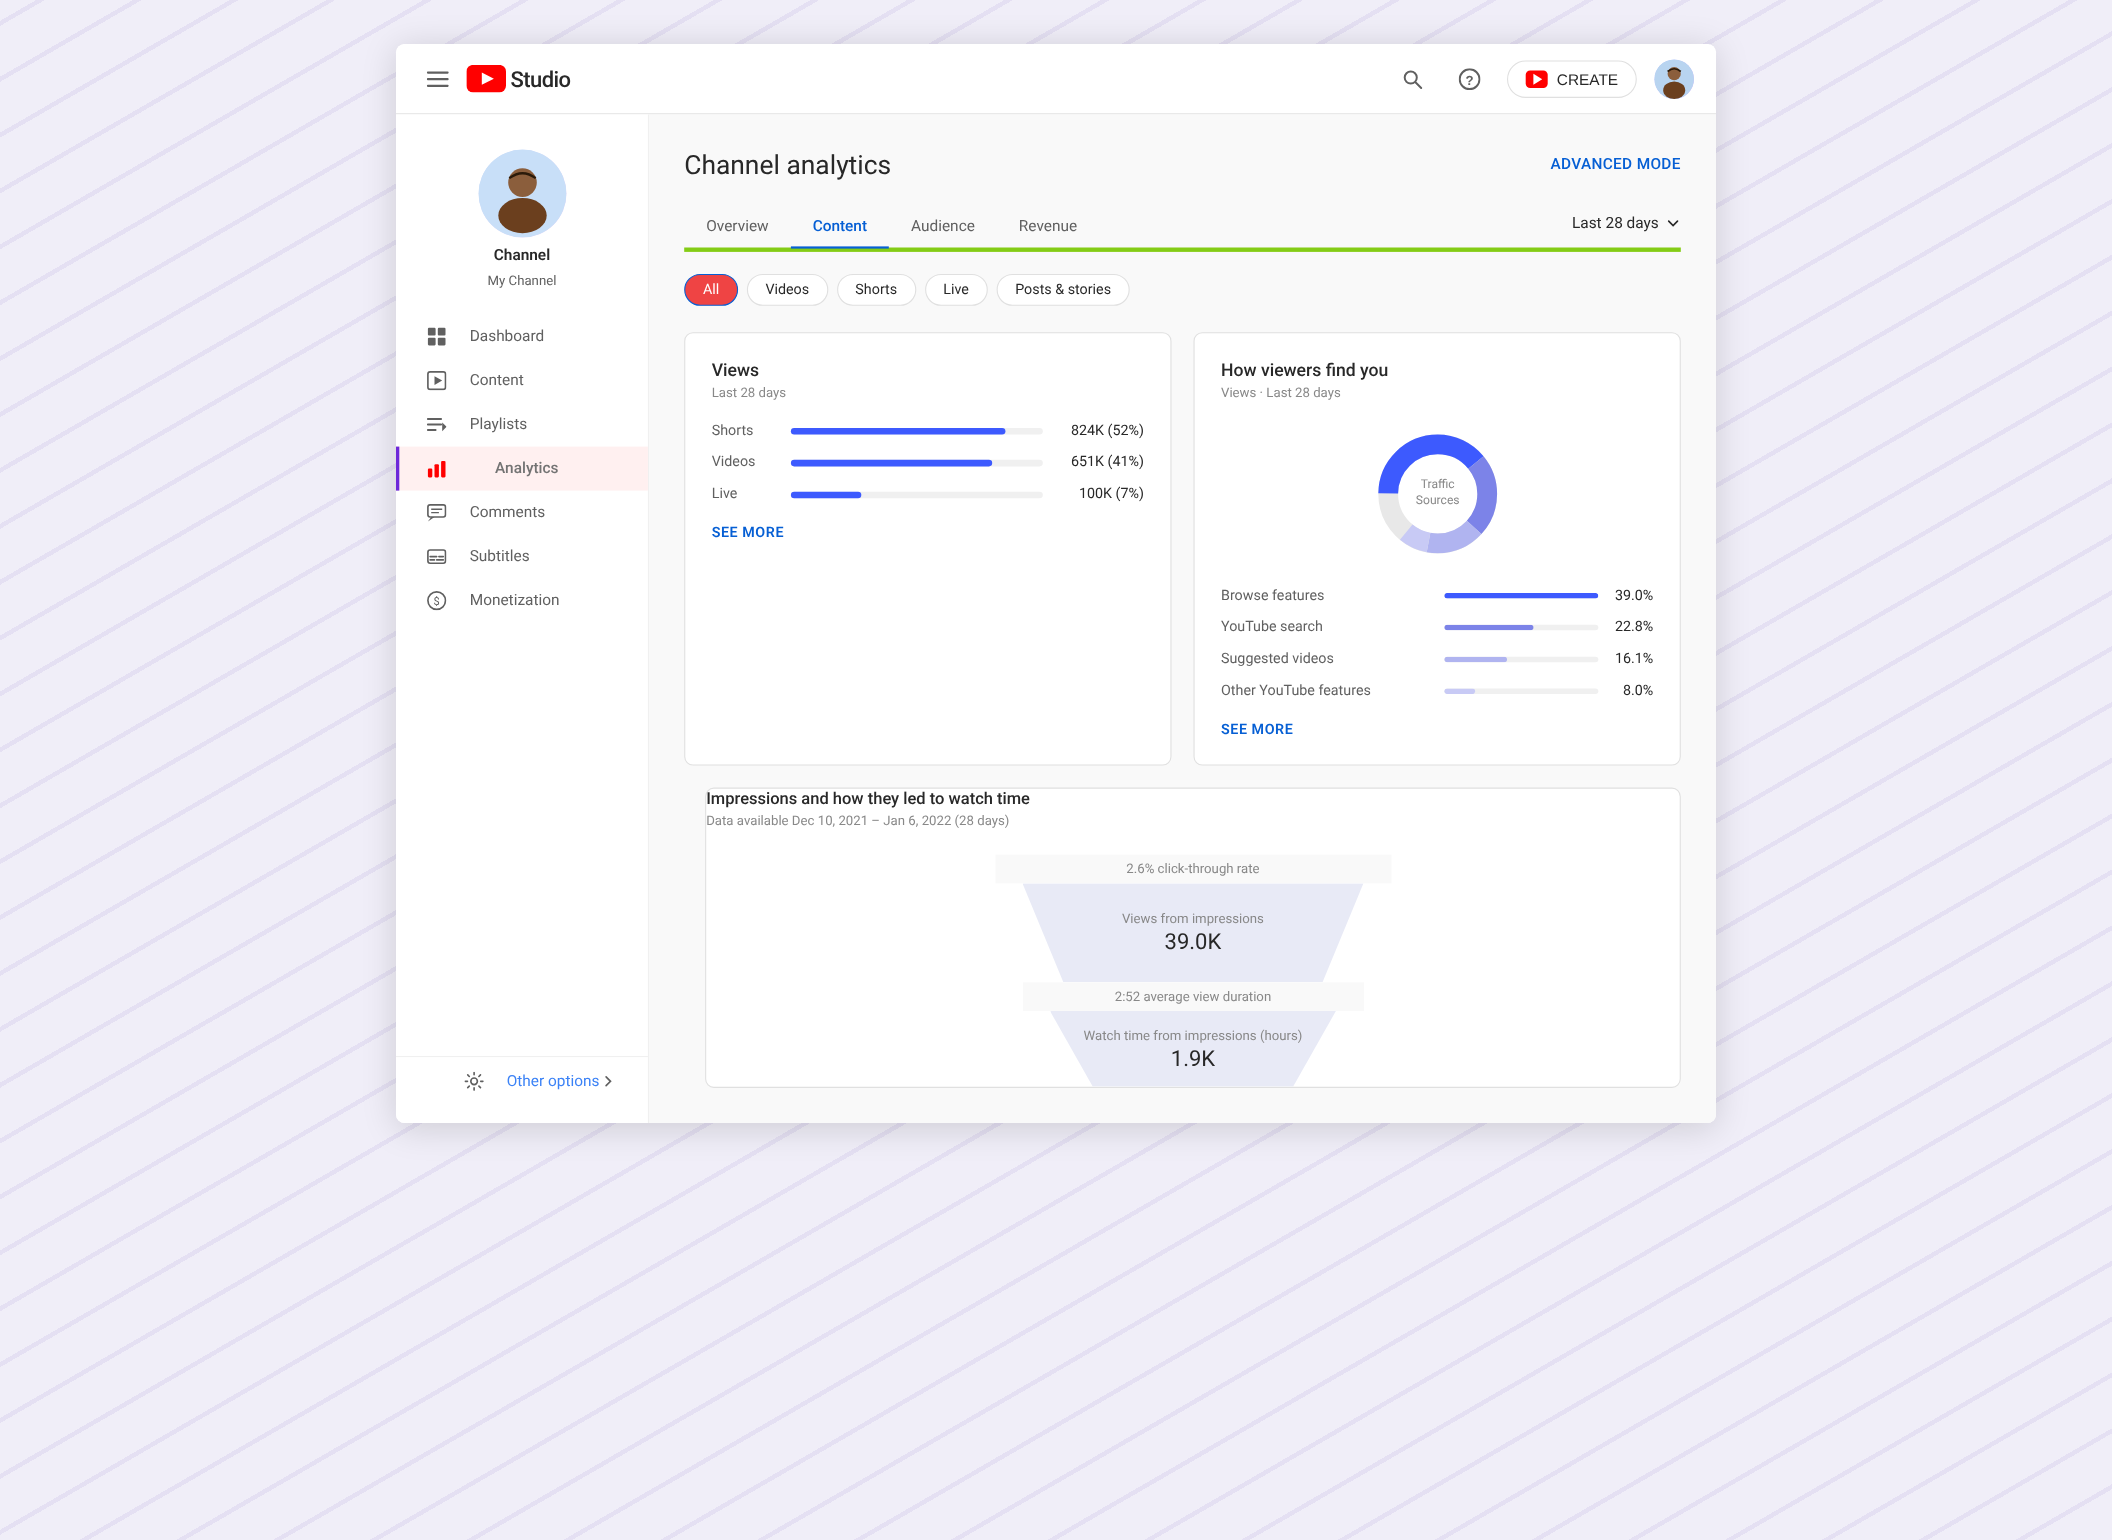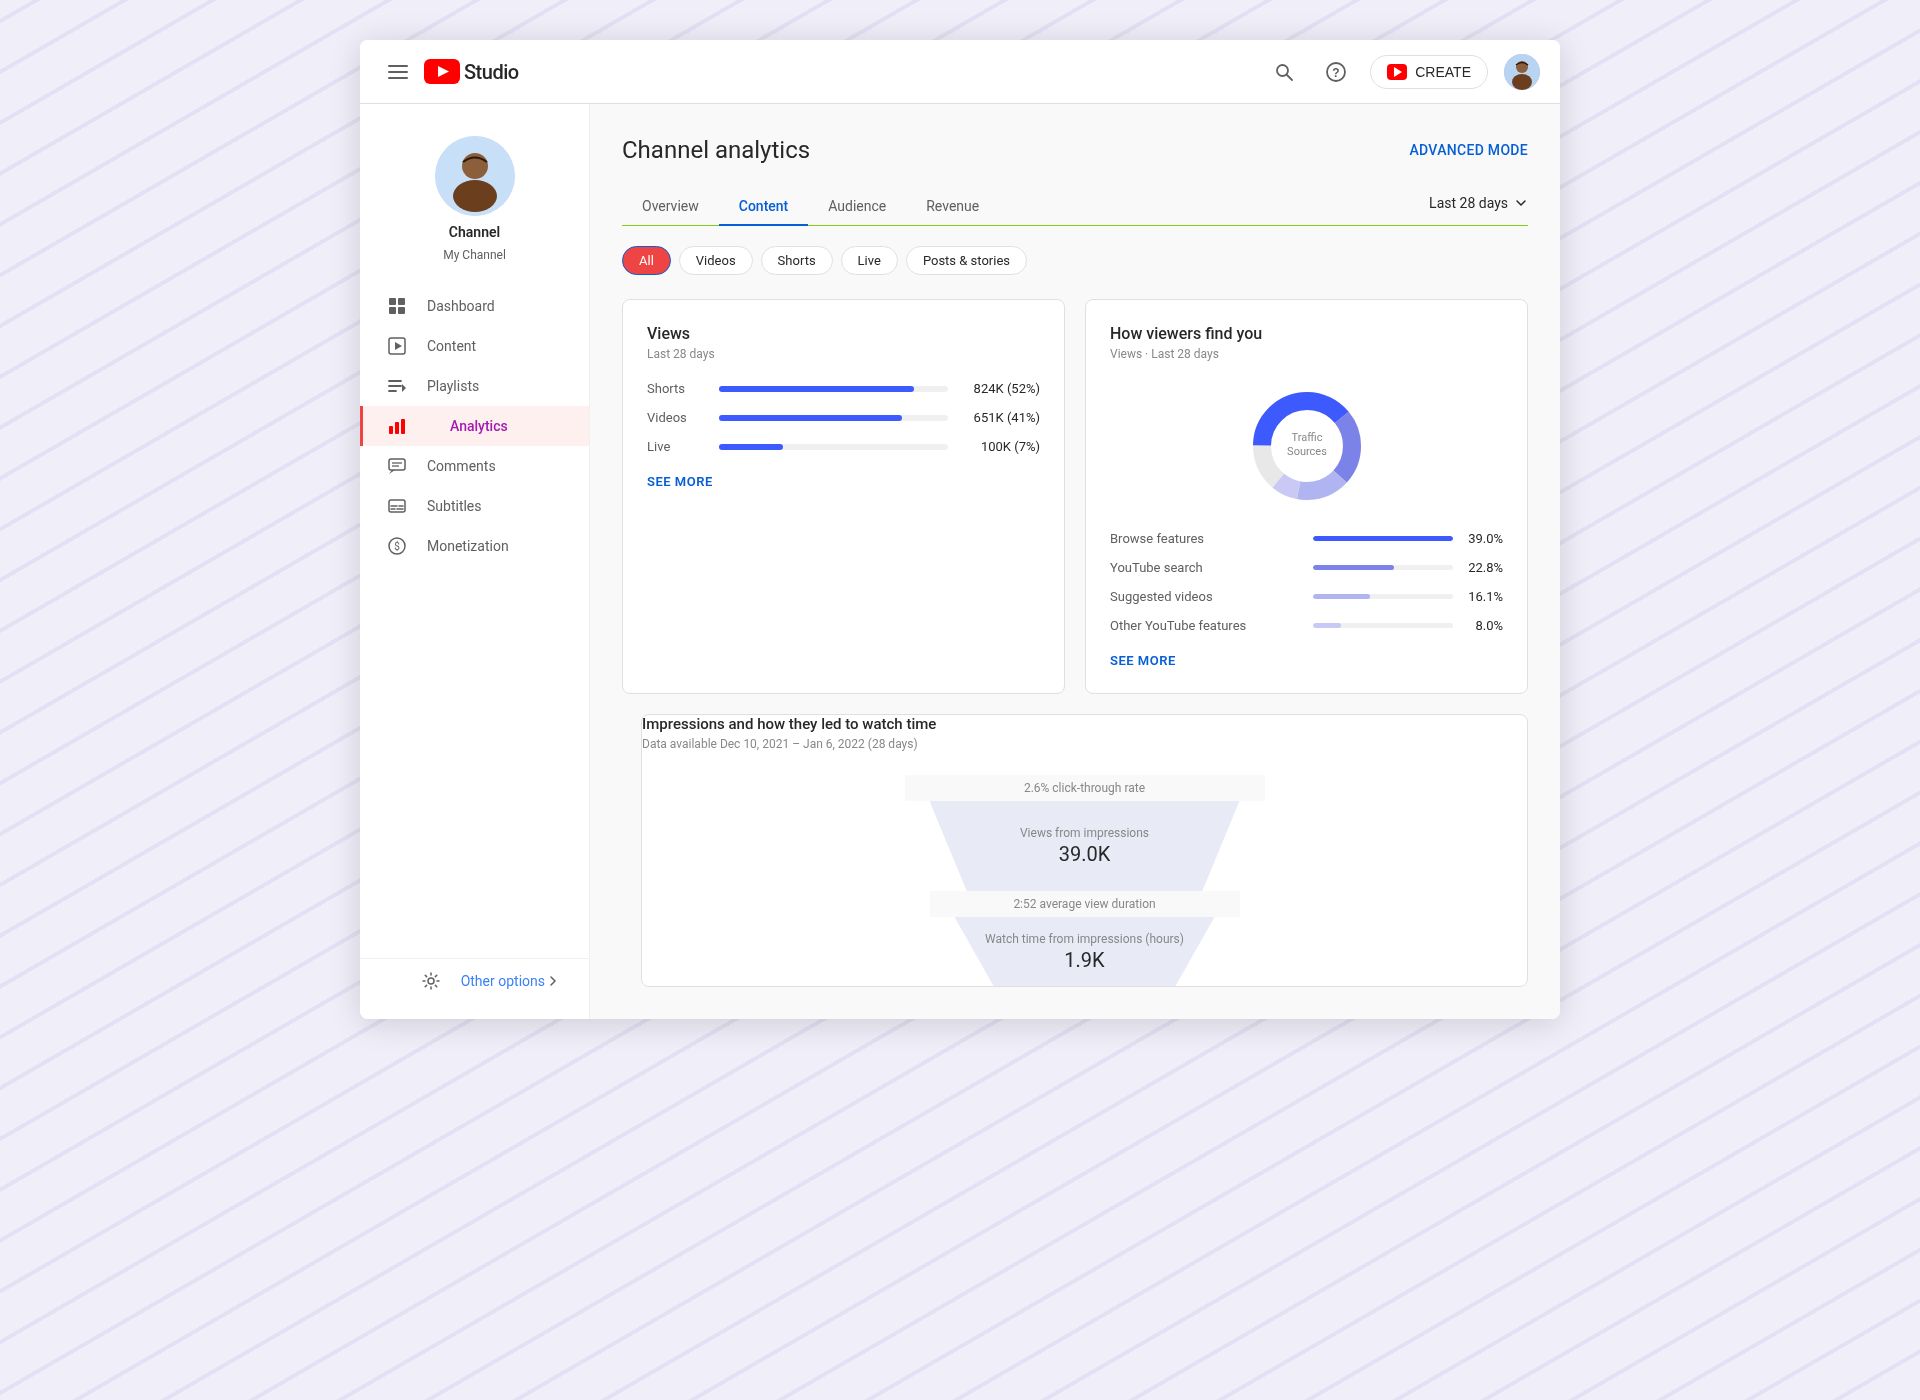--- a/index.html
+++ b/index.html
@@ -164,23 +164,23 @@
       align-items: center;
       gap: 20px;
       padding: 10px 24px;
       cursor: pointer;
       font-size: 14px;
       color: #606060;
       border-left: 3px solid transparent;
       transition: background 0.15s;
     }
     .nav-item.active {
-      color: #a21caf;
+      color: #737373;
       background: #fff0f0;
-      border-left: 3px solid #ef4444;
+      border-left: 3px solid #6d28d9;
       font-weight: 500;
       gap: 43px;
     }
     .nav-item-icon {
       width: 20px;
       height: 20px;
       display: flex;
       align-items: center;
       justify-content: center;
       flex-shrink: 0;
@@ -219,21 +219,21 @@
     .advanced-mode {
       font-size: 14px;
       font-weight: 500;
       color: #065fd4;
       cursor: pointer;
       letter-spacing: 0.3px;
     }
     .tabs {
       display: flex;
       gap: 0;
-      border-bottom: 1px solid #84cc16;
+      border-bottom: 4px solid #84cc16;
       margin-bottom: 20px;
     }
     .tab {
       padding: 10px 20px;
       font-size: 14px;
       color: #606060;
       cursor: pointer;
       border-bottom: 2px solid transparent;
       margin-bottom: -1px;
     }

